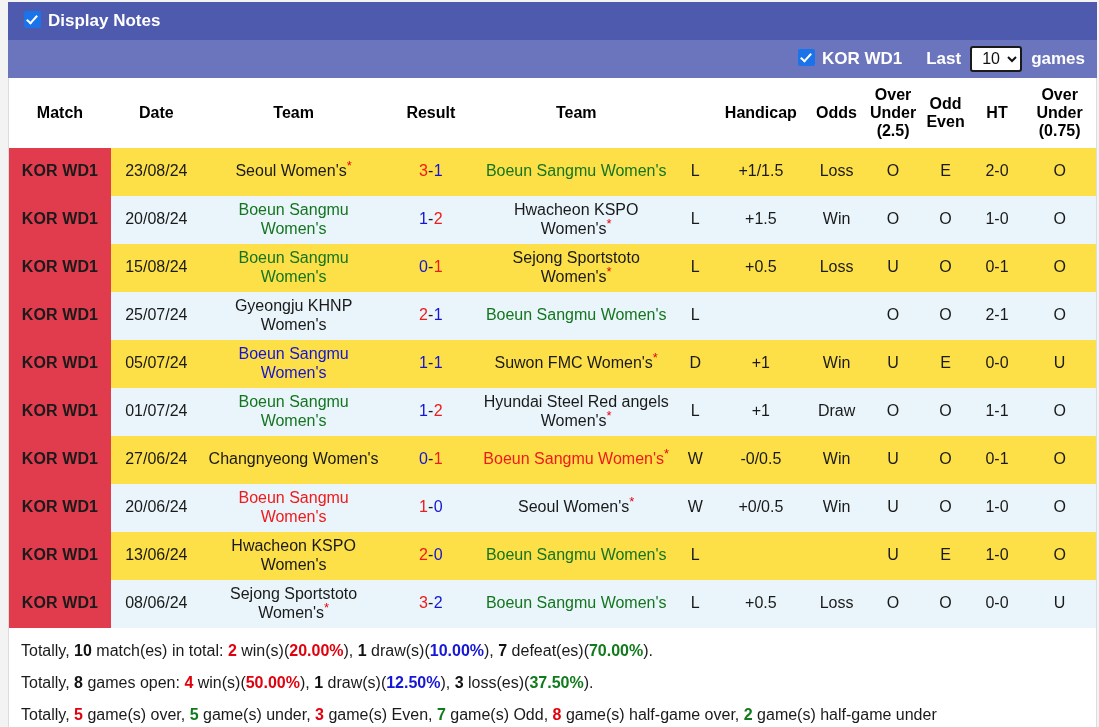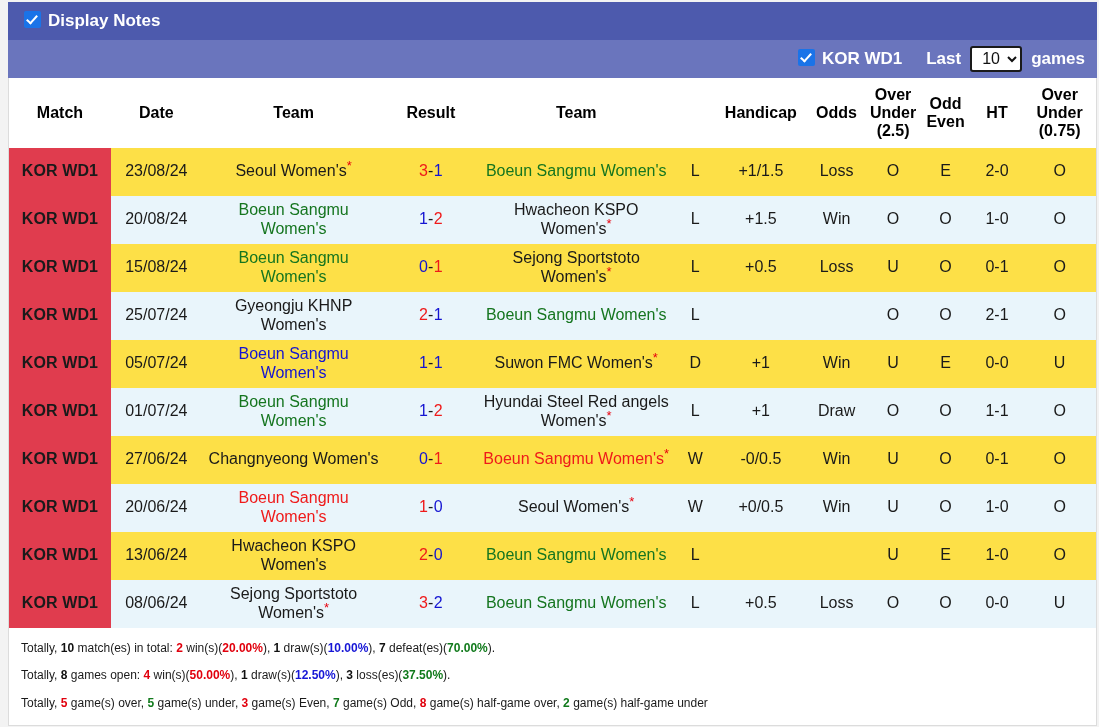--- a/index.html
+++ b/index.html
@@ -135,21 +135,21 @@
   .footer{
     background:#ffffff;
     border:1px solid #dcdcdc;
     border-top:none;
     padding:7px 12px 8px 12px;
     box-sizing:border-box;
   }
   .footer p{
     margin:0;
     padding:6px 0 7px 0;
-    font-size:12px;
+    font-size:16px;
     color:#1a1a1a;
     line-height:1.2;
     white-space:nowrap;
   }
   .f-red{color:#e1000d;font-weight:bold;}
   .f-blue{color:#1616d6;font-weight:bold;}
   .f-green{color:#117a1c;font-weight:bold;}
   .f-bold{font-weight:bold;color:#111;}
 </style>
 </head>

